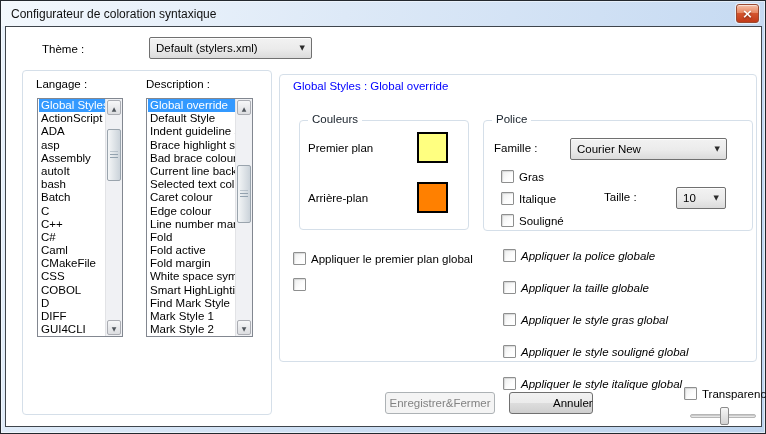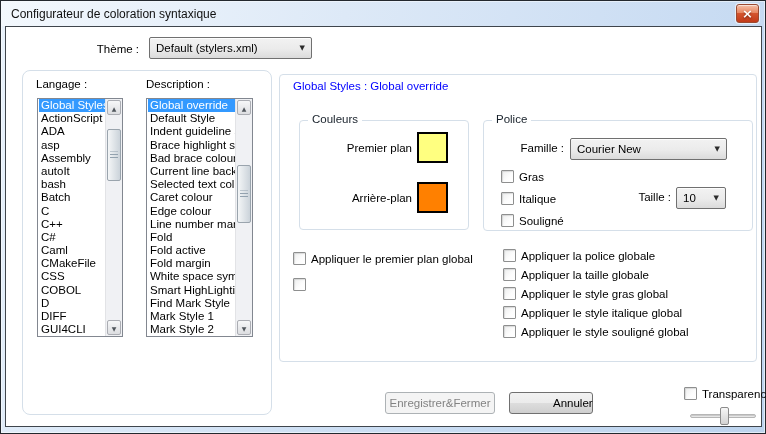--- a/index.html
+++ b/index.html
@@ -20,21 +20,21 @@
     background:linear-gradient(to bottom,#F5C0A8 0%,#E88762 45%,#D4552F 50%,#C23B1A 100%);
     box-shadow:0 0 0 1px rgba(255,255,255,.6), inset 0 1px 0 rgba(255,255,255,.55);
     text-align:center; cursor:pointer; }
   .close-btn span { font-family:"DejaVu Sans", sans-serif; color:#FFF; font-weight:bold; font-size:13px; line-height:17px;
     text-shadow:0 1px 2px rgba(60,10,0,.6); }
 
   .client { position:absolute; left:4px; top:25px; width:757px; height:401px;
     background:#FFFFFF; border:1px solid #3F454C; }
 
   .label { position:absolute; white-space:nowrap; }
-  .r { text-align:right; }
+  .r { }
 
   .combo { position:absolute; border:1px solid #707070; border-radius:2px;
     background:linear-gradient(to bottom,#F2F2F2 0%,#EBEBEB 55%,#DBDBDB 100%);
     box-shadow:inset 0 1px 0 rgba(255,255,255,.8); cursor:default; }
   .combo .val { position:absolute; left:6px; top:50%; transform:translateY(-50%); white-space:nowrap; }
   .combo .arr { position:absolute; right:6px; top:50%; transform:translateY(-50%);
     font-family:"DejaVu Sans", sans-serif; font-size:7px; color:#2B2B2B; }
 
   .groupbox { position:absolute; border:1px solid #D5DFE9; border-radius:4px; }
   .groupbox .cap { position:absolute; top:-8px; left:8px; background:#FFF; padding:0 4px; white-space:nowrap; color:#17202A; }
@@ -87,21 +87,21 @@
   </div>
 
   <div class="client">
 
     <div class="label r" style="left:36px; top:16px; width:97px;">Thème :</div>
     <div class="combo" style="left:143px; top:10px; width:163px; height:22px;">
       <span class="val">Default (stylers.xml)</span>
       <span class="arr">▼</span>
     </div>
 
-    <div class="groupbox" style="left:16px; top:43px; width:250px; height:345px;border-radius:8px;">
+    <div class="groupbox" style="left:16px; top:43px; width:250px; height:345px;">
       <div class="label" style="left:13px; top:7px;">Langage :</div>
       <div class="listbox" style="left:14px; top:27px; width:86px; height:239px;">
         <div class="list-items" id="lang-list">
             <div class="list-item selected">Global Styles</div>
             <div class="list-item">ActionScript</div>
             <div class="list-item">ADA</div>
             <div class="list-item">asp</div>
             <div class="list-item">Assembly</div>
             <div class="list-item">autoIt</div>
             <div class="list-item">bash</div>
@@ -196,40 +196,40 @@
 
       <div class="cb-group" id="apply-left" style="left:13px; top:177px; gap:13px;">
           <div class="cb-row">
             <span class="cb"></span>
             <span class="cb-label">Appliquer le premier plan global</span>
           </div>
           <div class="cb-row">
             <span class="cb"></span>
           </div>
         </div>
-      <div class="cb-group" id="apply-right" style="left:223px; top:174px; gap:6px;">
+      <div class="cb-group" id="apply-right" style="left:223px; top:174px; gap:19px;font-style:italic;">
           <div class="cb-row">
             <span class="cb"></span>
             <span class="cb-label">Appliquer la police globale</span>
           </div>
           <div class="cb-row">
             <span class="cb"></span>
             <span class="cb-label">Appliquer la taille globale</span>
           </div>
           <div class="cb-row">
             <span class="cb"></span>
             <span class="cb-label">Appliquer le style gras global</span>
           </div>
           <div class="cb-row">
             <span class="cb"></span>
+            <span class="cb-label">Appliquer le style souligné global</span>
+          </div>
+          <div class="cb-row">
+            <span class="cb"></span>
             <span class="cb-label">Appliquer le style italique global</span>
-          </div>
-          <div class="cb-row">
-            <span class="cb"></span>
-            <span class="cb-label">Appliquer le style souligné global</span>
           </div>
         </div>
     </div>
 
     <div class="btn disabled" style="left:379px; top:365px; width:110px;">Enregistrer&amp;Fermer</div>
     <div class="btn" style="left:503px; top:365px; width:84px;padding-left:43px;">Annuler</div>
     <div class="cb-row" style="position:absolute; left:678px; top:360px;">
       <span class="cb"></span>
       <span class="cb-label">Transparence</span>
     </div>

